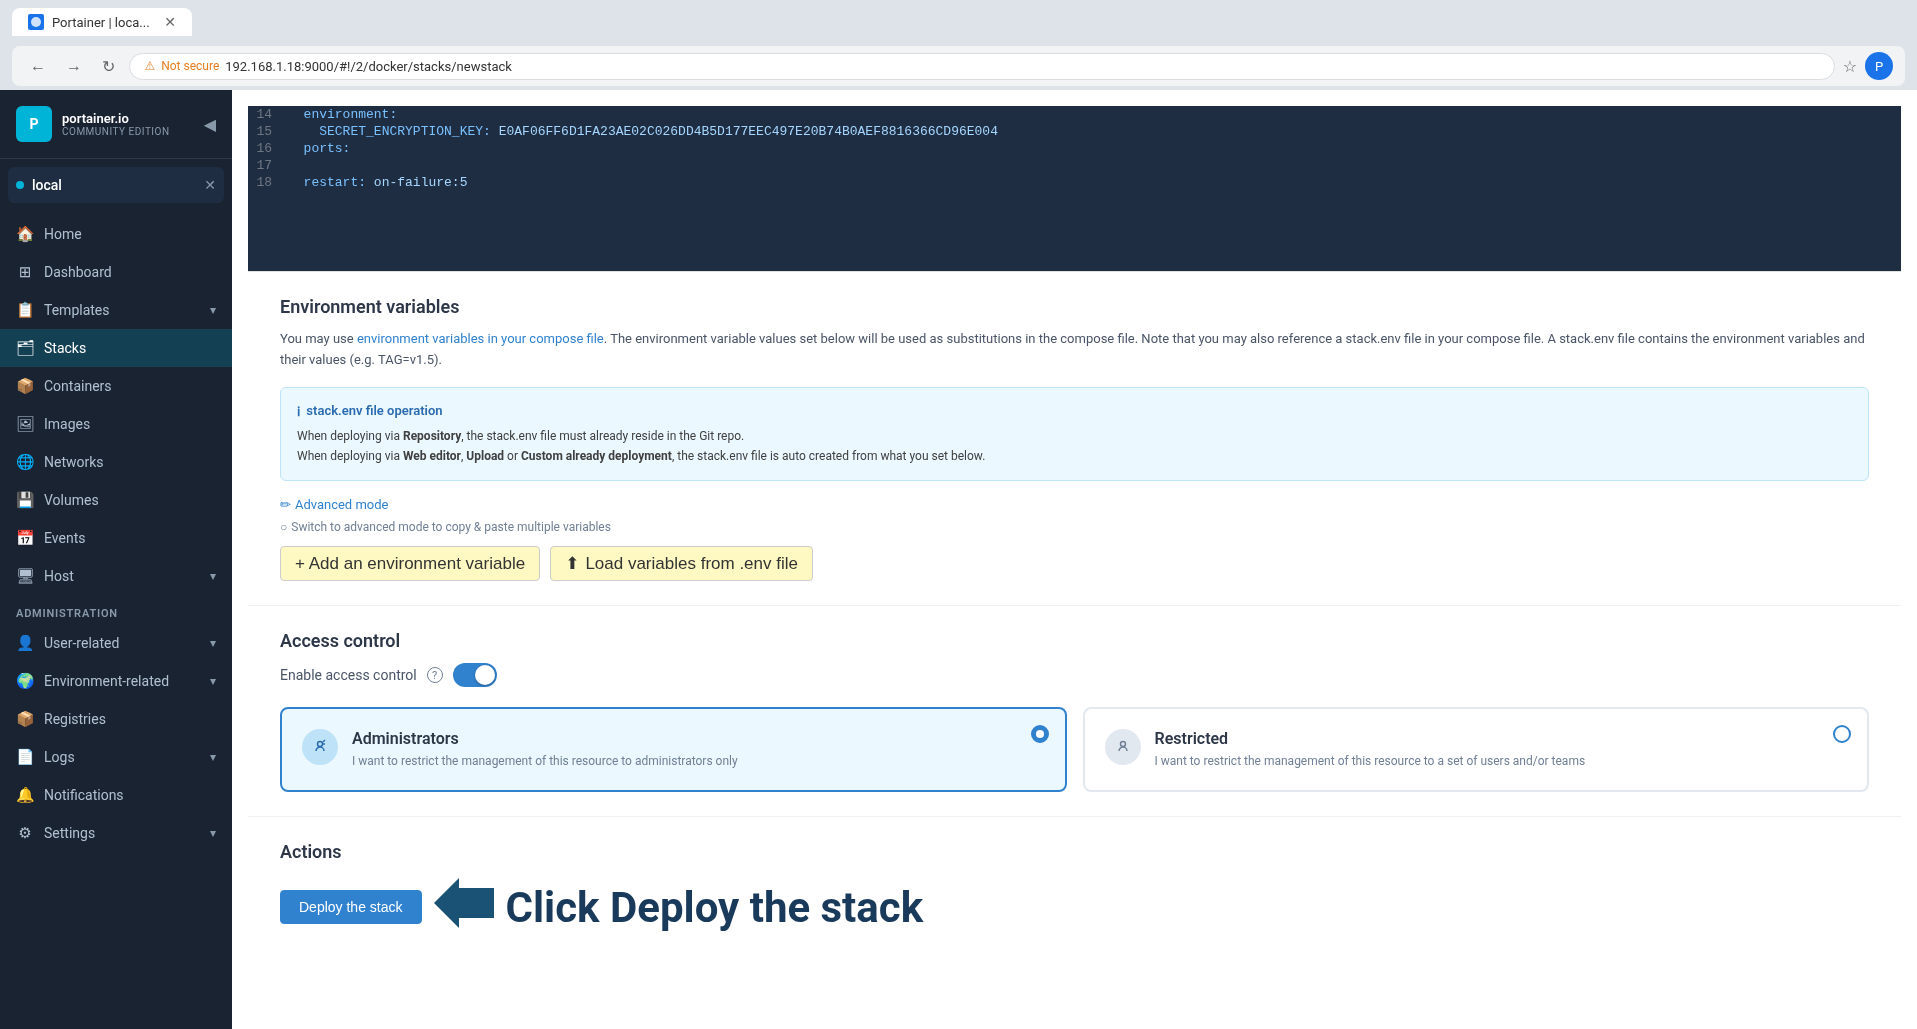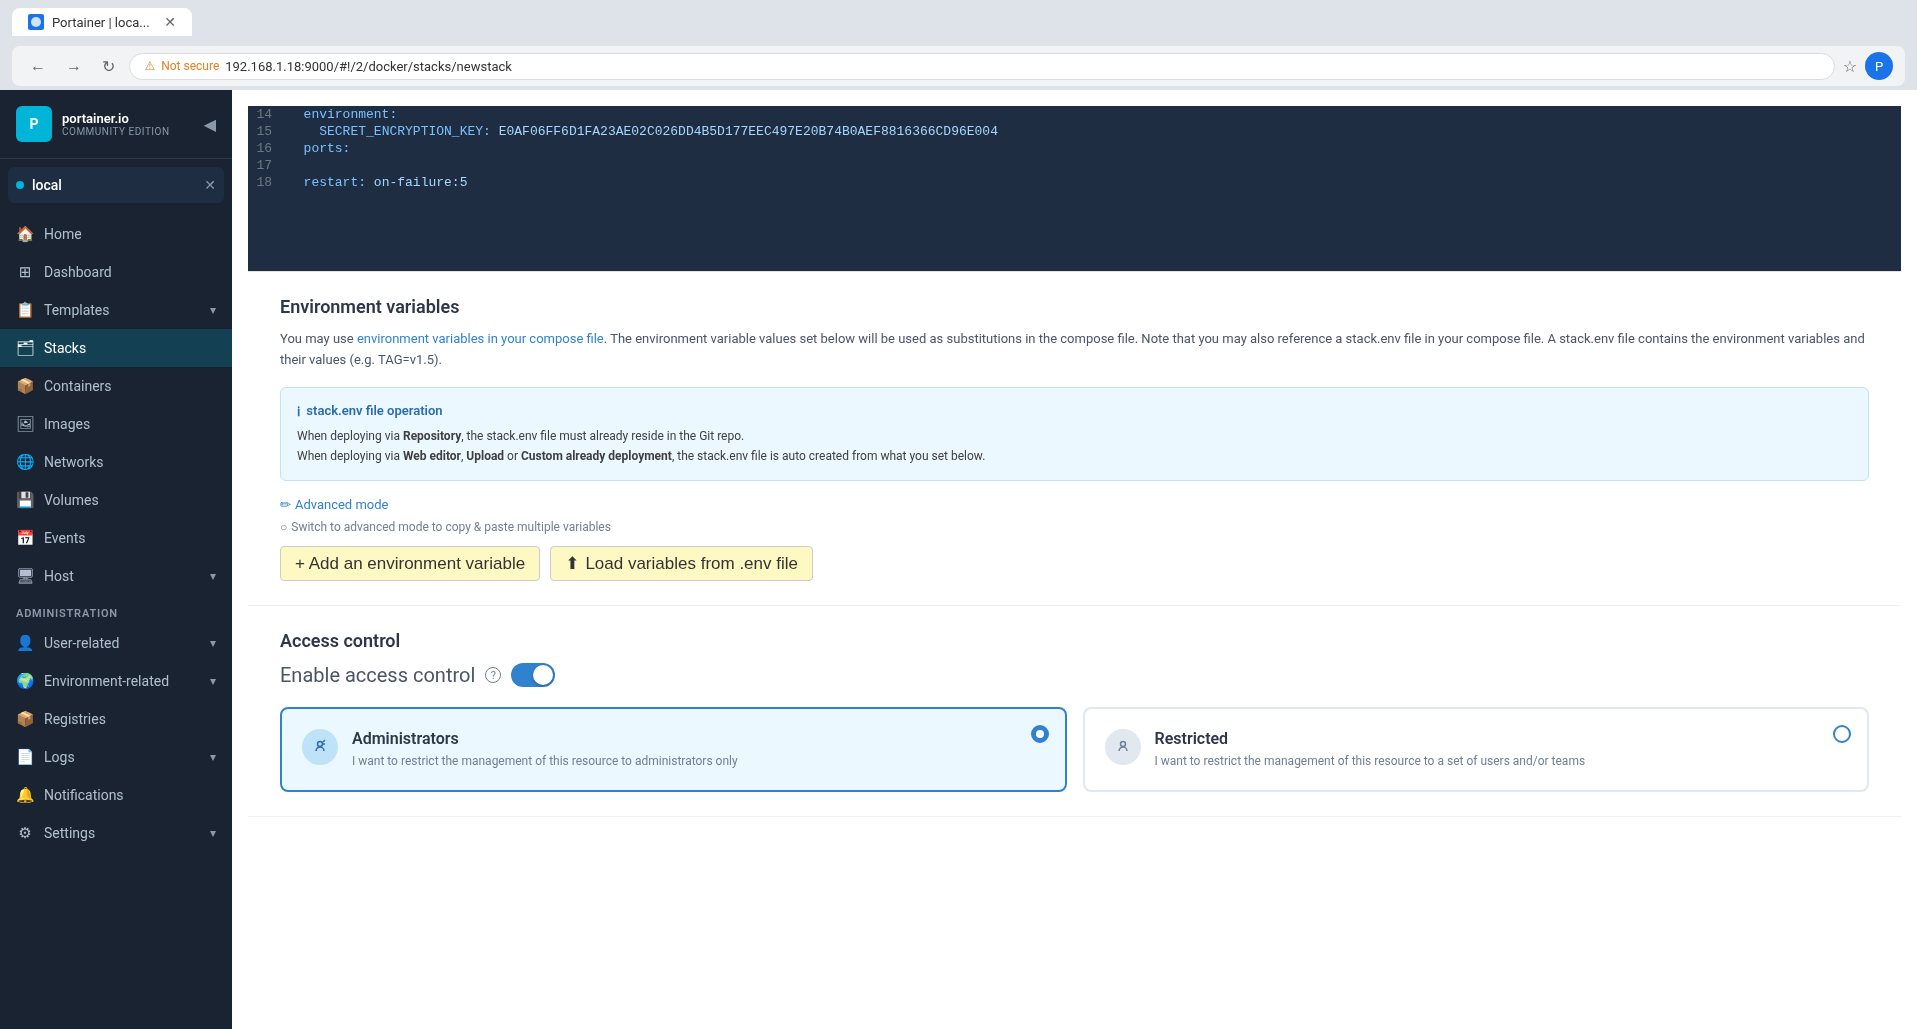--- a/index.html
+++ b/index.html
@@ -70,21 +70,21 @@
     
     .advanced-mode-row { display: flex; align-items: center; gap: 6px; margin-bottom: 8px; }
     .advanced-mode-link { color: #3182ce; font-size: 13px; cursor: pointer; display: flex; align-items: center; gap: 4px; }
     .advanced-mode-hint { color: #718096; font-size: 12px; display: flex; align-items: center; gap: 4px; }
 
     
     .btn { padding: 6px 14px; border-radius: 4px; font-size: 17px; cursor: pointer; border: 1px solid #ccc; background: #fef9c3; color: #333; display: inline-flex; align-items: center; gap: 6px; }
     .btn-primary { background: #3182ce; border-color: #3182ce; color: #fff; font-size: 14px; padding: 8px 18px; font-weight: 500; }
     .btn-row { display: flex; gap: 10px; }
     .enable-ac-row { display: flex; align-items: center; gap: 10px; margin-bottom: 20px; }
-    .enable-ac-label { font-size: 20px; color: #4a5568; }
+    .enable-ac-label { font-size: 14px; color: #4a5568; }
     .toggle { width: 44px; height: 24px; background: #3182ce; border-radius: 12px; position: relative; cursor: pointer; }
     .toggle-knob { width: 20px; height: 20px; background: #fff; border-radius: 50%; position: absolute; top: 2px; right: 2px; box-shadow: 0 1px 3px rgba(0,0,0,0.3); }
 
     .ac-cards { display: flex; gap: 16px; }
     .ac-card { flex: 1; border: 2px solid #e2e8f0; border-radius: 8px; padding: 20px; display: flex; align-items: flex-start; gap: 14px; cursor: pointer; position: relative; }
     .ac-card.selected { border-color: #3182ce; background: #ebf8ff; }
     .ac-card-radio { width: 18px; height: 18px; border: 2px solid #3182ce; border-radius: 50%; position: absolute; top: 16px; right: 16px; display: flex; align-items: center; justify-content: center; flex-shrink: 0; }
     .ac-card-radio.checked { background: #3182ce; }
     .ac-card-radio.checked::after { content: ''; width: 8px; height: 8px; background: #fff; border-radius: 50%; }
     .ac-card-icon { width: 36px; height: 36px; background: #e2e8f0; border-radius: 50%; display: flex; align-items: center; justify-content: center; color: #718096; font-size: 18px; flex-shrink: 0; }
@@ -335,16 +335,30 @@
             </div>
             <div>
               <div class="ac-card-title">Restricted</div>
               <div class="ac-card-desc">I want to restrict the management of this resource to a set of users and/or teams</div>
             </div>
             <div class="ac-card-radio"></div>
           </div>
         </div>
       </div>
 
+      <div class="actions-section">
+        <h2 class="actions-title">Actions</h2>
+        <div class="actions-row">
+          <div class="deploy-annotation">
+            <button class="btn btn-primary">Deploy the stack</button>
+            <span class="arrow-icon">
+              <svg width="60" height="50" viewBox="0 0 60 50">
+                <polygon points="60,10 25,10 25,0 0,25 25,50 25,40 60,40" fill="#1a5276"></polygon>
+              </svg>
+            </span>
+            <span class="annotation-text">Click Deploy the stack</span>
+          </div>
+        </div>
+      </div>
 
     </div>
   </div>
 </div>
 
 </body></html>

